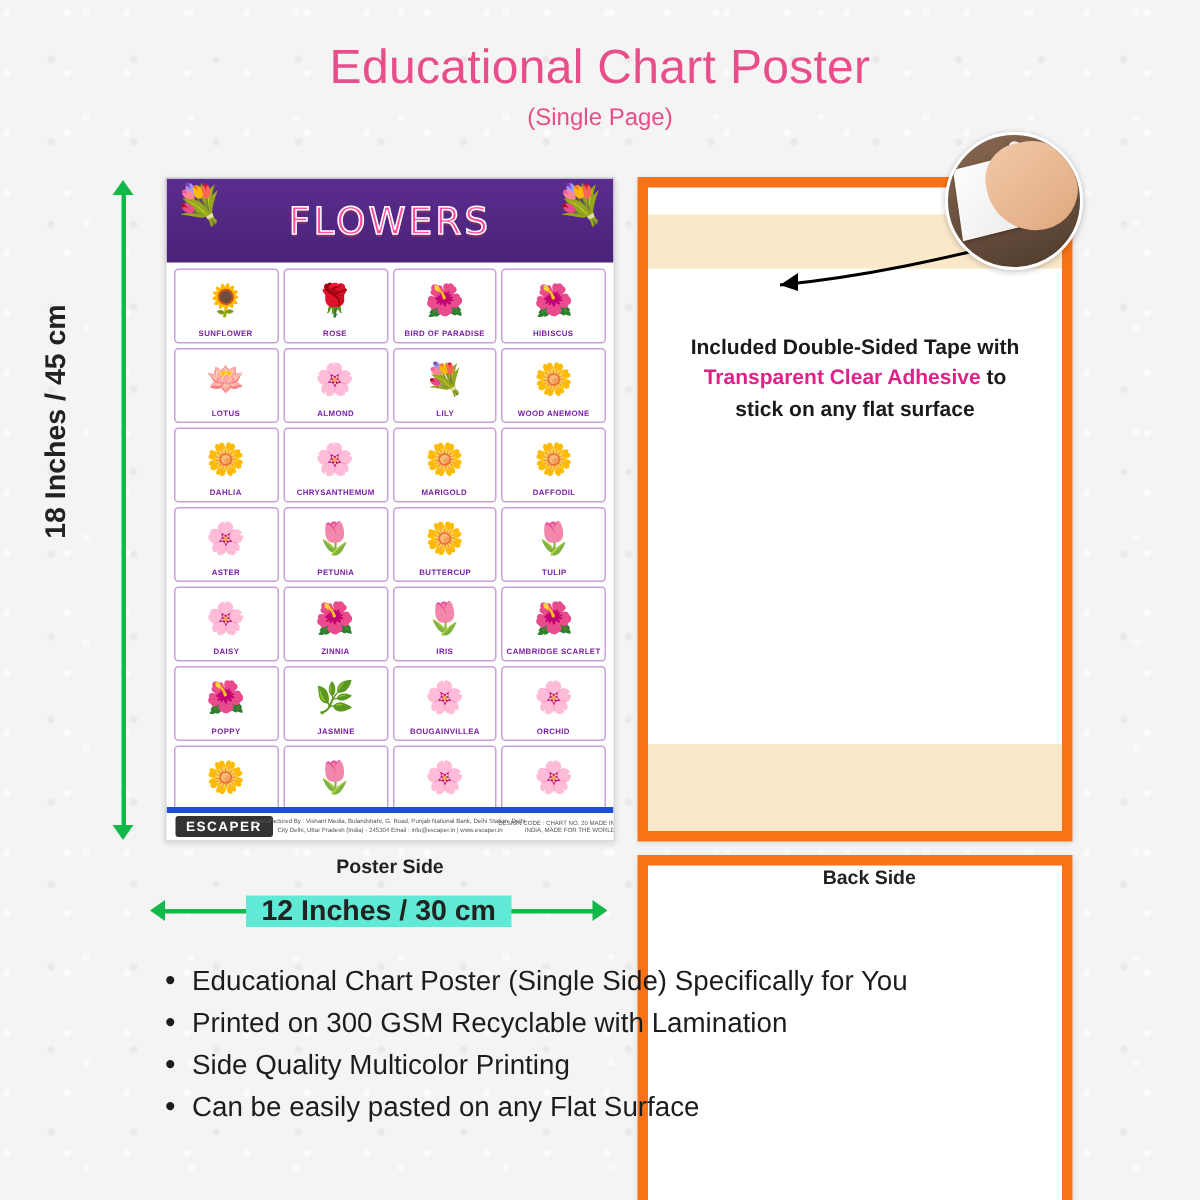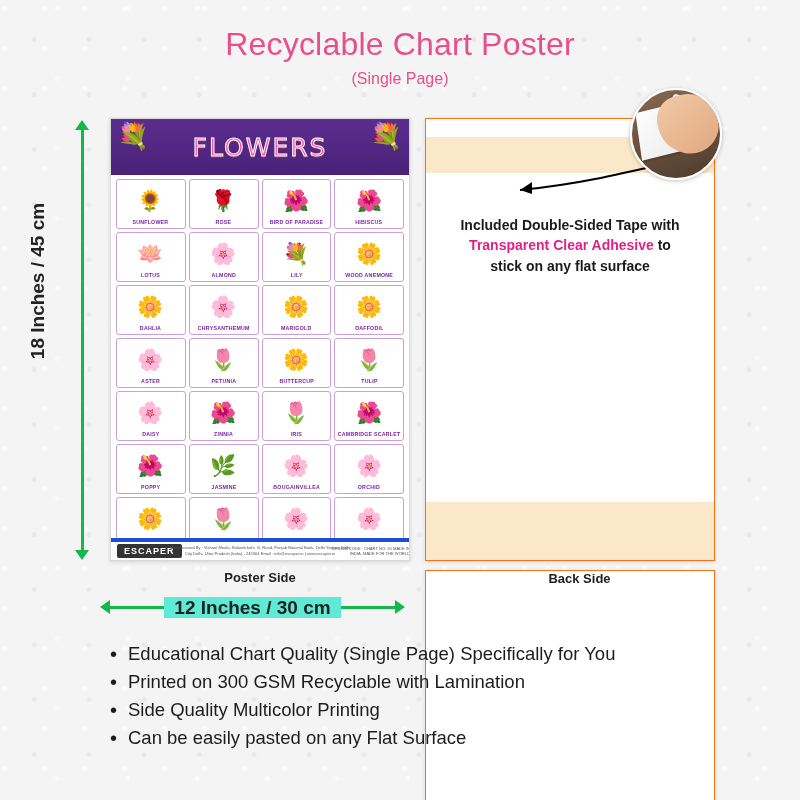--- a/index.html
+++ b/index.html
@@ -188,21 +188,21 @@
   }
   .caption.front { left: 110px; top: 570px; width: 300px; }
   .caption.back  { left: 425px; top: 570px; width: 290px; }
 
   
   .back {
     position: absolute;
     left: 425px; top: 118px;
     width: 290px; height: 443px;
     background: #fff;
-    border: 1px solid #f97316;
+    border: 7px solid #f97316;
     box-shadow: 0 1px 4px rgba(0,0,0,.12);
     overflow: hidden;
     padding-left: 19px;
   }
   .back .tape {
     position: absolute; left: 0; right: 0; height: 36px;
     background: #fae8c8;
   }
   .back .tape.top { top: 18px; }
   .back .tape.bottom { bottom: 0; height: 58px; }
@@ -267,21 +267,21 @@
     content: "•";
     position: absolute; left: 0; top: -1px;
     font-size: 20px; color: #1c1c1c;
   }
 </style>
 </head>
 <body>
 
 <div class="page">
 
-  <div class="title">Recyclable Chart Poster</div>
+  <div class="title">Educational Chart Poster</div>
   <div class="subtitle">(Single Page)</div>
 
   <div class="vdim">
     <div class="cap top"></div>
     <div class="line"></div>
     <div class="cap bot"></div>
   </div>
   <div class="vdim-label">18 Inches / 45 cm</div>
 
   <div class="poster">
@@ -448,19 +448,19 @@
   <div class="caption back">Back Side</div>
 
   <div class="hdim">
     <div class="cap left"></div>
     <div class="line"></div>
     <div class="cap right"></div>
   </div>
   <div class="hdim-label"><span>12 Inches / 30 cm</span></div>
 
   <ul class="bullets">
-    <li>Educational Chart Quality (Single Page) Specifically for You</li>
+    <li>Educational Chart Poster (Single Side) Specifically for You</li>
     <li>Printed on 300 GSM Recyclable with Lamination</li>
     <li>Side Quality Multicolor Printing</li>
     <li>Can be easily pasted on any Flat Surface</li>
   </ul>
 
 </div>
 
 </body></html>

